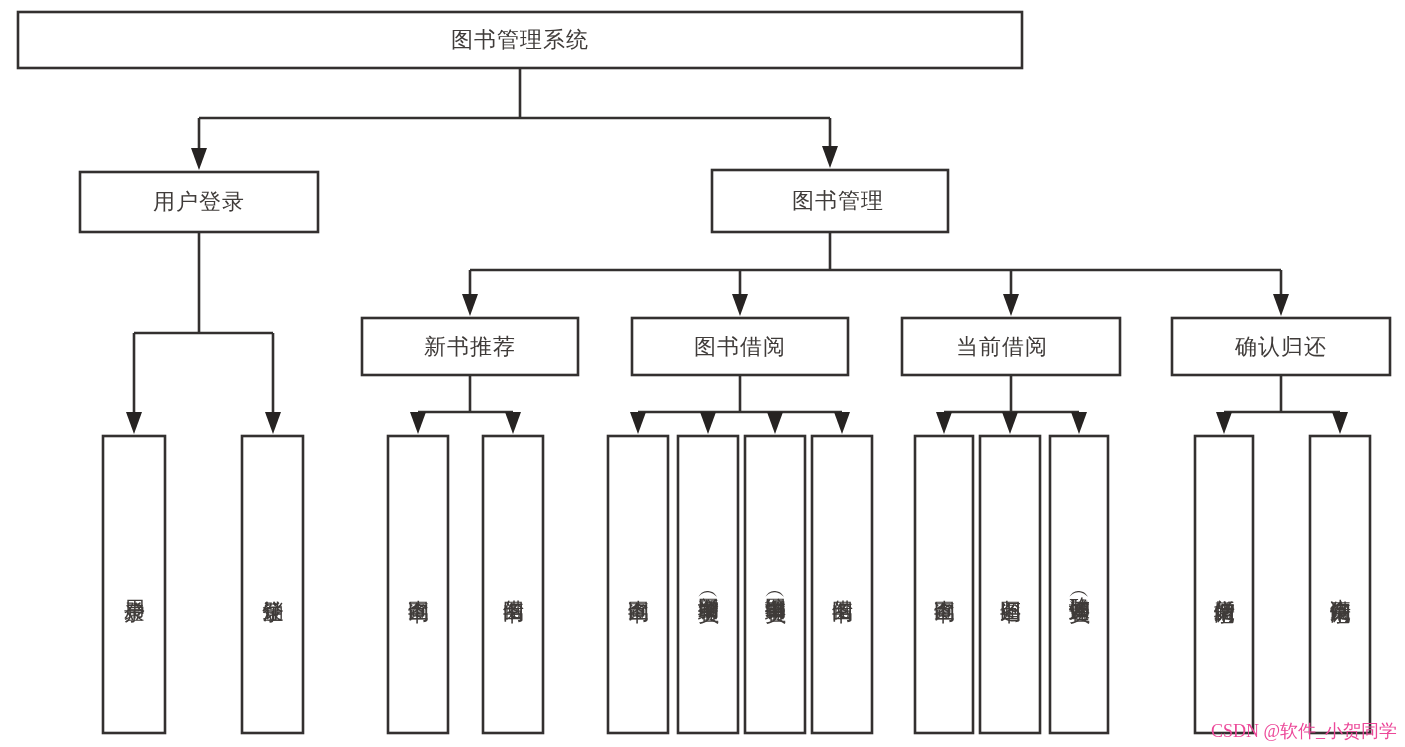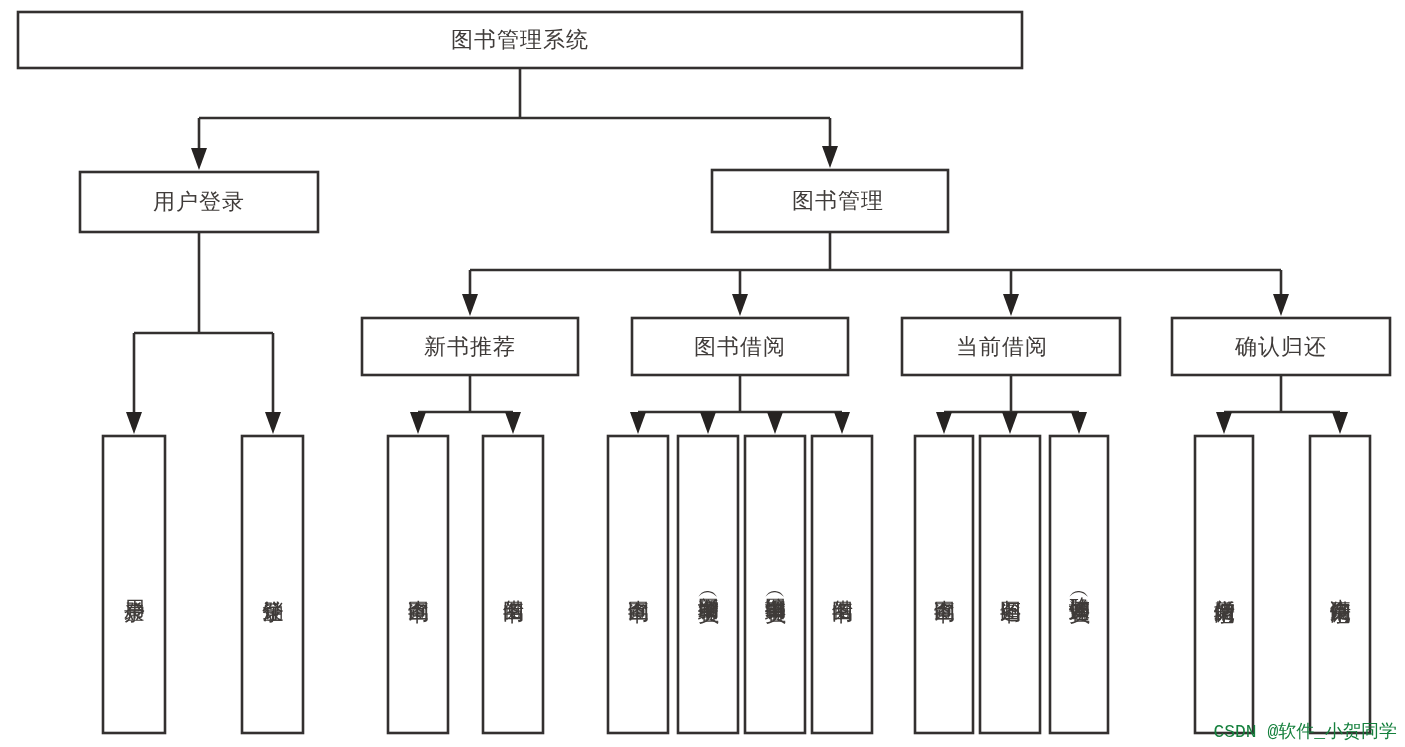--- a/index.html
+++ b/index.html
@@ -70,23 +70,23 @@
     font-family: "DejaVu Sans", "Liberation Sans", sans-serif;
     font-size: 22px;
     color: #3f3b39;
     letter-spacing: 1px;
     white-space: nowrap;
   }
   #watermark {
     position: absolute;
     right: 8px;
     bottom: 4px;
-    font-family: Liberation Mono, monospace;
+    font-family: Liberation Serif, serif;
     font-size: 18px;
-    color: #15803d;
+    color: #ec4899;
     white-space: nowrap;
     pointer-events: none;
   }
 </style>
 </head>
 <body>
 
 <div id="diagram-root">
   <svg class="flow" viewBox="0 0 1405 747">
     <g id="connectors-layer">

